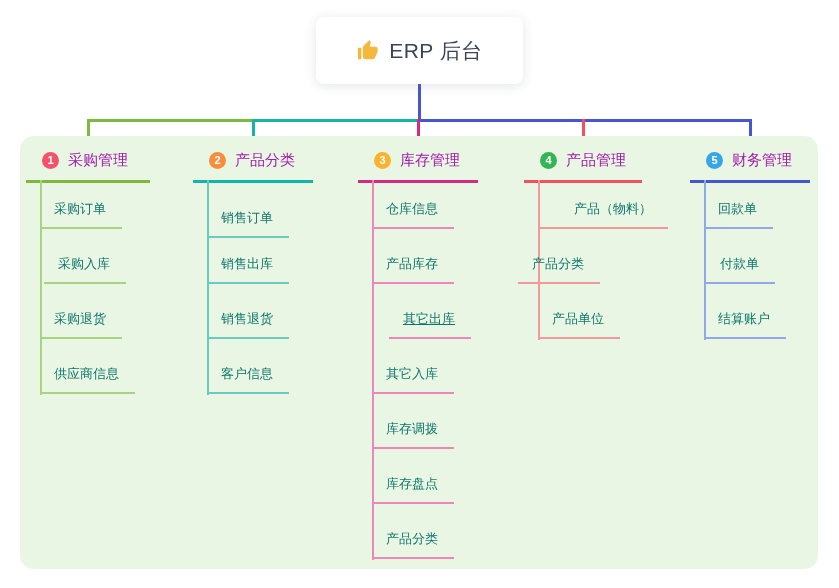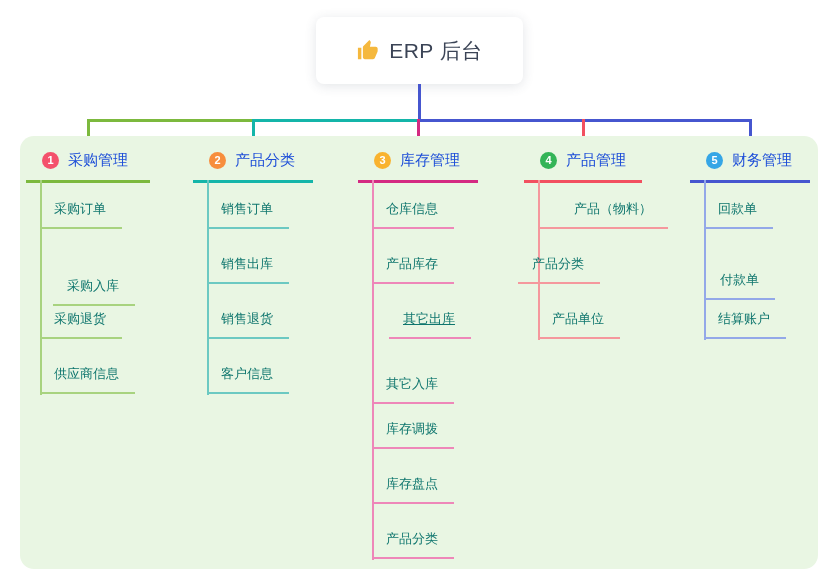--- a/index.html
+++ b/index.html
@@ -27,21 +27,21 @@
   
   .branch-header{
     position:absolute;height:27px;display:flex;align-items:center;
     padding-bottom:6px;box-sizing:content-box;cursor:pointer;
   }
   .badge{
     width:17px;height:17px;border-radius:50%;margin-left:16px;
     color:#fff;font-size:11px;font-weight:bold;line-height:17px;text-align:center;
     flex:0 0 auto;
   }
-  .branch-label{font-size:15px;color:#1d4ed8;font-weight:500;margin-left:9px;white-space:nowrap;}
+  .branch-label{font-size:15px;color:#a21caf;font-weight:500;margin-left:9px;white-space:nowrap;}
   .child{
     position:absolute;display:inline-block;white-space:nowrap;
     font-size:13px;color:#0f766e;
     padding:0 16px 9px 14px;cursor:pointer;
   }
 </style>
 </head>
 <body>
 
 <div id="stage">
@@ -67,55 +67,55 @@
       <div class="vline" style="position: absolute; left: 749px; top: 119px; width: 3px; height: 27px; background: rgb(70, 86, 207);"></div>
     </div>
   <div class="panel"></div>
   <div id="branches">
       <div class="branch-header" style="left: 26px; top: 147px; width: 124px; border-bottom: 3px solid rgb(124, 185, 62);">
         <div class="badge" style="background: rgb(244, 81, 108);">1</div>
         <span class="branch-label">采购管理</span>
       </div>
       <div class="vline" style="position: absolute; left: 40px; top: 180px; width: 2px; height: 215px; background: rgb(168, 211, 127);"></div>
       <div class="child" style="left: 40px; top: 200px; border-bottom: 2px solid rgb(168, 211, 127);">采购订单</div>
-      <div class="child" style="left: 53px; top: 255px; border-bottom: 2px solid rgb(168, 211, 127); margin-top: 22px;">采购入库</div>
+      <div class="child" style="left: 44px; top: 255px; border-bottom: 2px solid rgb(168, 211, 127);">采购入库</div>
       <div class="child" style="left: 40px; top: 310px; border-bottom: 2px solid rgb(168, 211, 127);">采购退货</div>
       <div class="child" style="left: 40px; top: 365px; border-bottom: 2px solid rgb(168, 211, 127);">供应商信息</div>
       <div class="branch-header" style="left: 193px; top: 147px; width: 120px; border-bottom: 3px solid rgb(20, 181, 169);">
         <div class="badge" style="background: rgb(247, 142, 61);">2</div>
         <span class="branch-label">产品分类</span>
       </div>
       <div class="vline" style="position: absolute; left: 207px; top: 180px; width: 2px; height: 215px; background: rgb(108, 201, 194);"></div>
-      <div class="child" style="left: 207px; top: 200px; border-bottom: 2px solid rgb(108, 201, 194);">销售订单</div>
+      <div class="child" style="left: 207px; top: 209px; border-bottom: 2px solid rgb(108, 201, 194);">销售订单</div>
       <div class="child" style="left: 207px; top: 255px; border-bottom: 2px solid rgb(108, 201, 194);">销售出库</div>
       <div class="child" style="left: 207px; top: 310px; border-bottom: 2px solid rgb(108, 201, 194);">销售退货</div>
       <div class="child" style="left: 207px; top: 365px; border-bottom: 2px solid rgb(108, 201, 194);">客户信息</div>
       <div class="branch-header" style="left: 358px; top: 147px; width: 120px; border-bottom: 3px solid rgb(212, 42, 130);">
         <div class="badge" style="background: rgb(249, 179, 47);">3</div>
         <span class="branch-label">库存管理</span>
       </div>
       <div class="vline" style="position: absolute; left: 372px; top: 180px; width: 2px; height: 380px; background: rgb(238, 135, 185);"></div>
       <div class="child" style="left: 372px; top: 200px; border-bottom: 2px solid rgb(238, 135, 185);">仓库信息</div>
       <div class="child" style="left: 372px; top: 255px; border-bottom: 2px solid rgb(238, 135, 185);">产品库存</div>
       <div class="child" style="left: 389px; top: 310px; border-bottom: 2px solid rgb(238, 135, 185); text-decoration: underline;">其它出库</div>
-      <div class="child" style="left: 372px; top: 375px; border-bottom: 2px solid rgb(238, 135, 185);">其它入库</div>
+      <div class="child" style="left: 372px; top: 365px; border-bottom: 2px solid rgb(238, 135, 185);">其它入库</div>
       <div class="child" style="left: 372px; top: 420px; border-bottom: 2px solid rgb(238, 135, 185);">库存调拨</div>
       <div class="child" style="left: 372px; top: 475px; border-bottom: 2px solid rgb(238, 135, 185);">库存盘点</div>
       <div class="child" style="left: 372px; top: 530px; border-bottom: 2px solid rgb(238, 135, 185);">产品分类</div>
       <div class="branch-header" style="left: 524px; top: 147px; width: 118px; border-bottom: 3px solid rgb(242, 80, 96);">
         <div class="badge" style="background: rgb(51, 180, 87);">4</div>
         <span class="branch-label">产品管理</span>
       </div>
       <div class="vline" style="position: absolute; left: 538px; top: 180px; width: 2px; height: 160px; background: rgb(245, 152, 157);"></div>
       <div class="child" style="left: 538px; top: 200px; border-bottom: 2px solid rgb(245, 152, 157); padding-left: 36px;">产品（物料）</div>
       <div class="child" style="left: 518px; top: 255px; border-bottom: 2px solid rgb(245, 152, 157);">产品分类</div>
       <div class="child" style="left: 538px; top: 310px; border-bottom: 2px solid rgb(245, 152, 157);">产品单位</div>
       <div class="branch-header" style="left: 690px; top: 147px; width: 120px; border-bottom: 3px solid rgb(70, 86, 207);">
         <div class="badge" style="background: rgb(54, 166, 230);">5</div>
         <span class="branch-label">财务管理</span>
       </div>
       <div class="vline" style="position: absolute; left: 704px; top: 180px; width: 2px; height: 160px; background: rgb(147, 168, 232);"></div>
       <div class="child" style="left: 704px; top: 200px; border-bottom: 2px solid rgb(147, 168, 232);">回款单</div>
-      <div class="child" style="left: 704px; top: 271px; border-bottom: 2px solid rgb(147, 168, 232); padding-left: 16px;">付款单</div>
+      <div class="child" style="left: 704px; top: 255px; border-bottom: 2px solid rgb(147, 168, 232); padding-left: 16px;">付款单</div>
       <div class="child" style="left: 704px; top: 310px; border-bottom: 2px solid rgb(147, 168, 232);">结算账户</div>
     </div>
 
 </div>
 
 </body></html>

